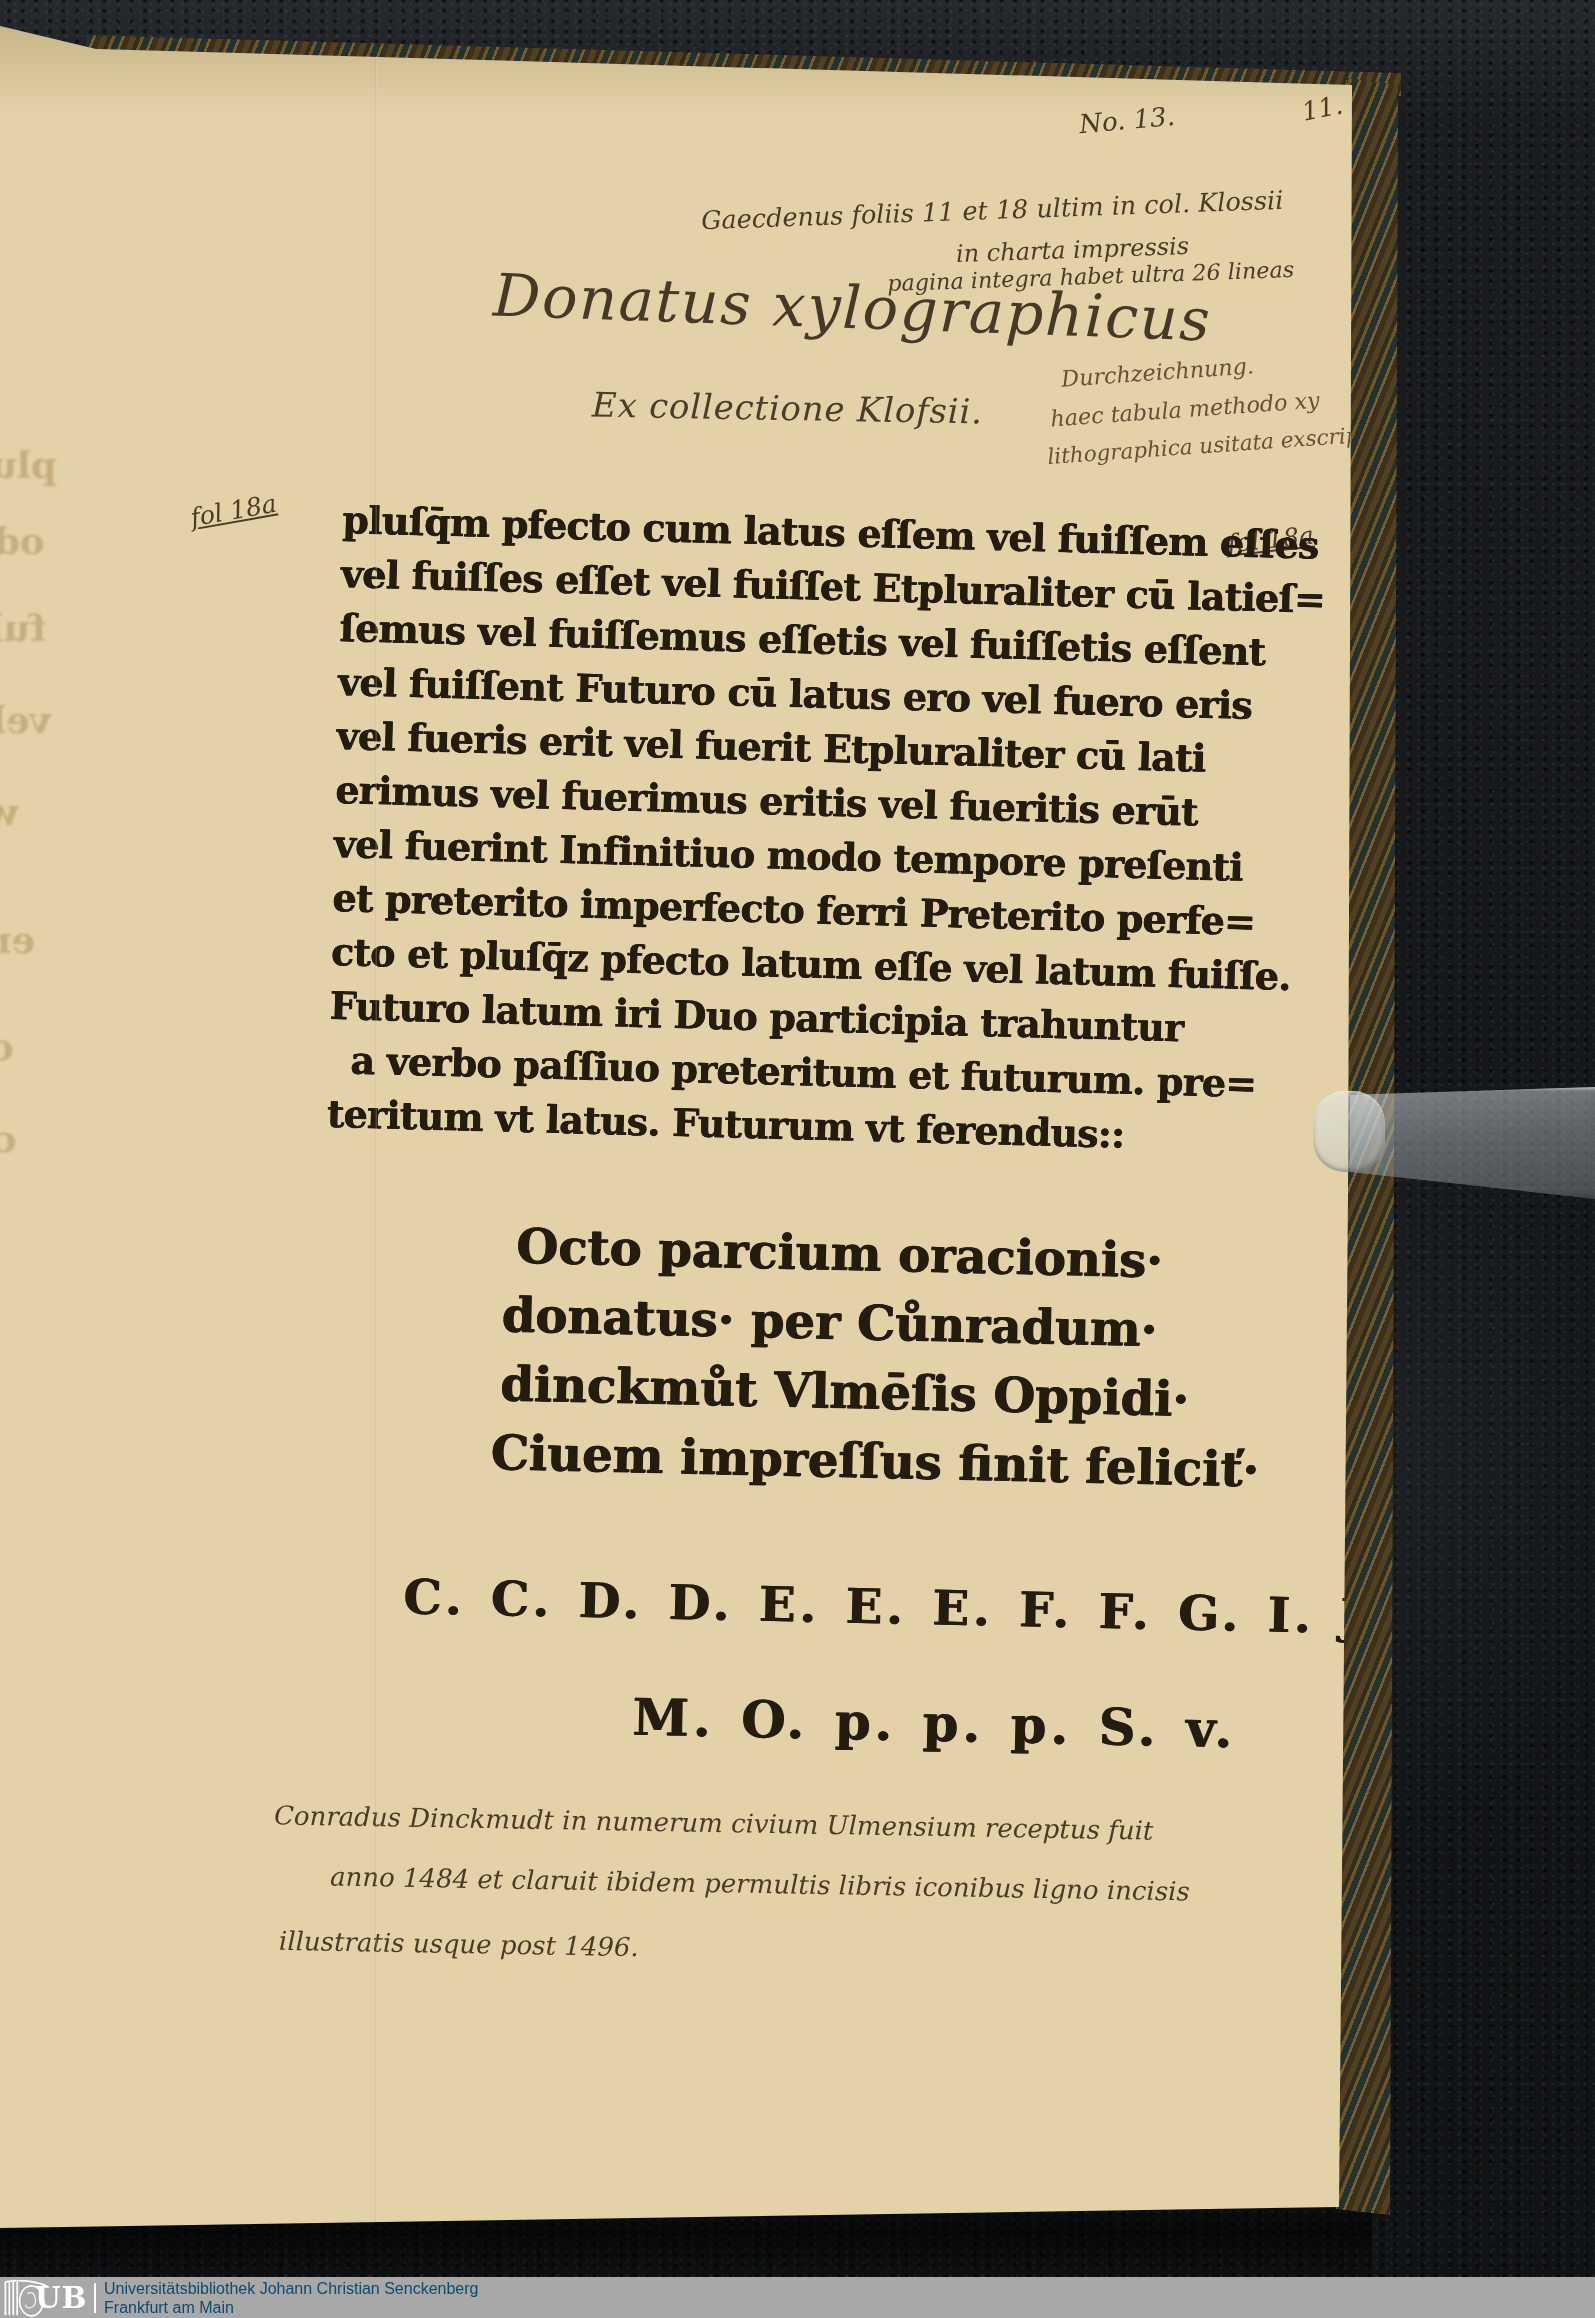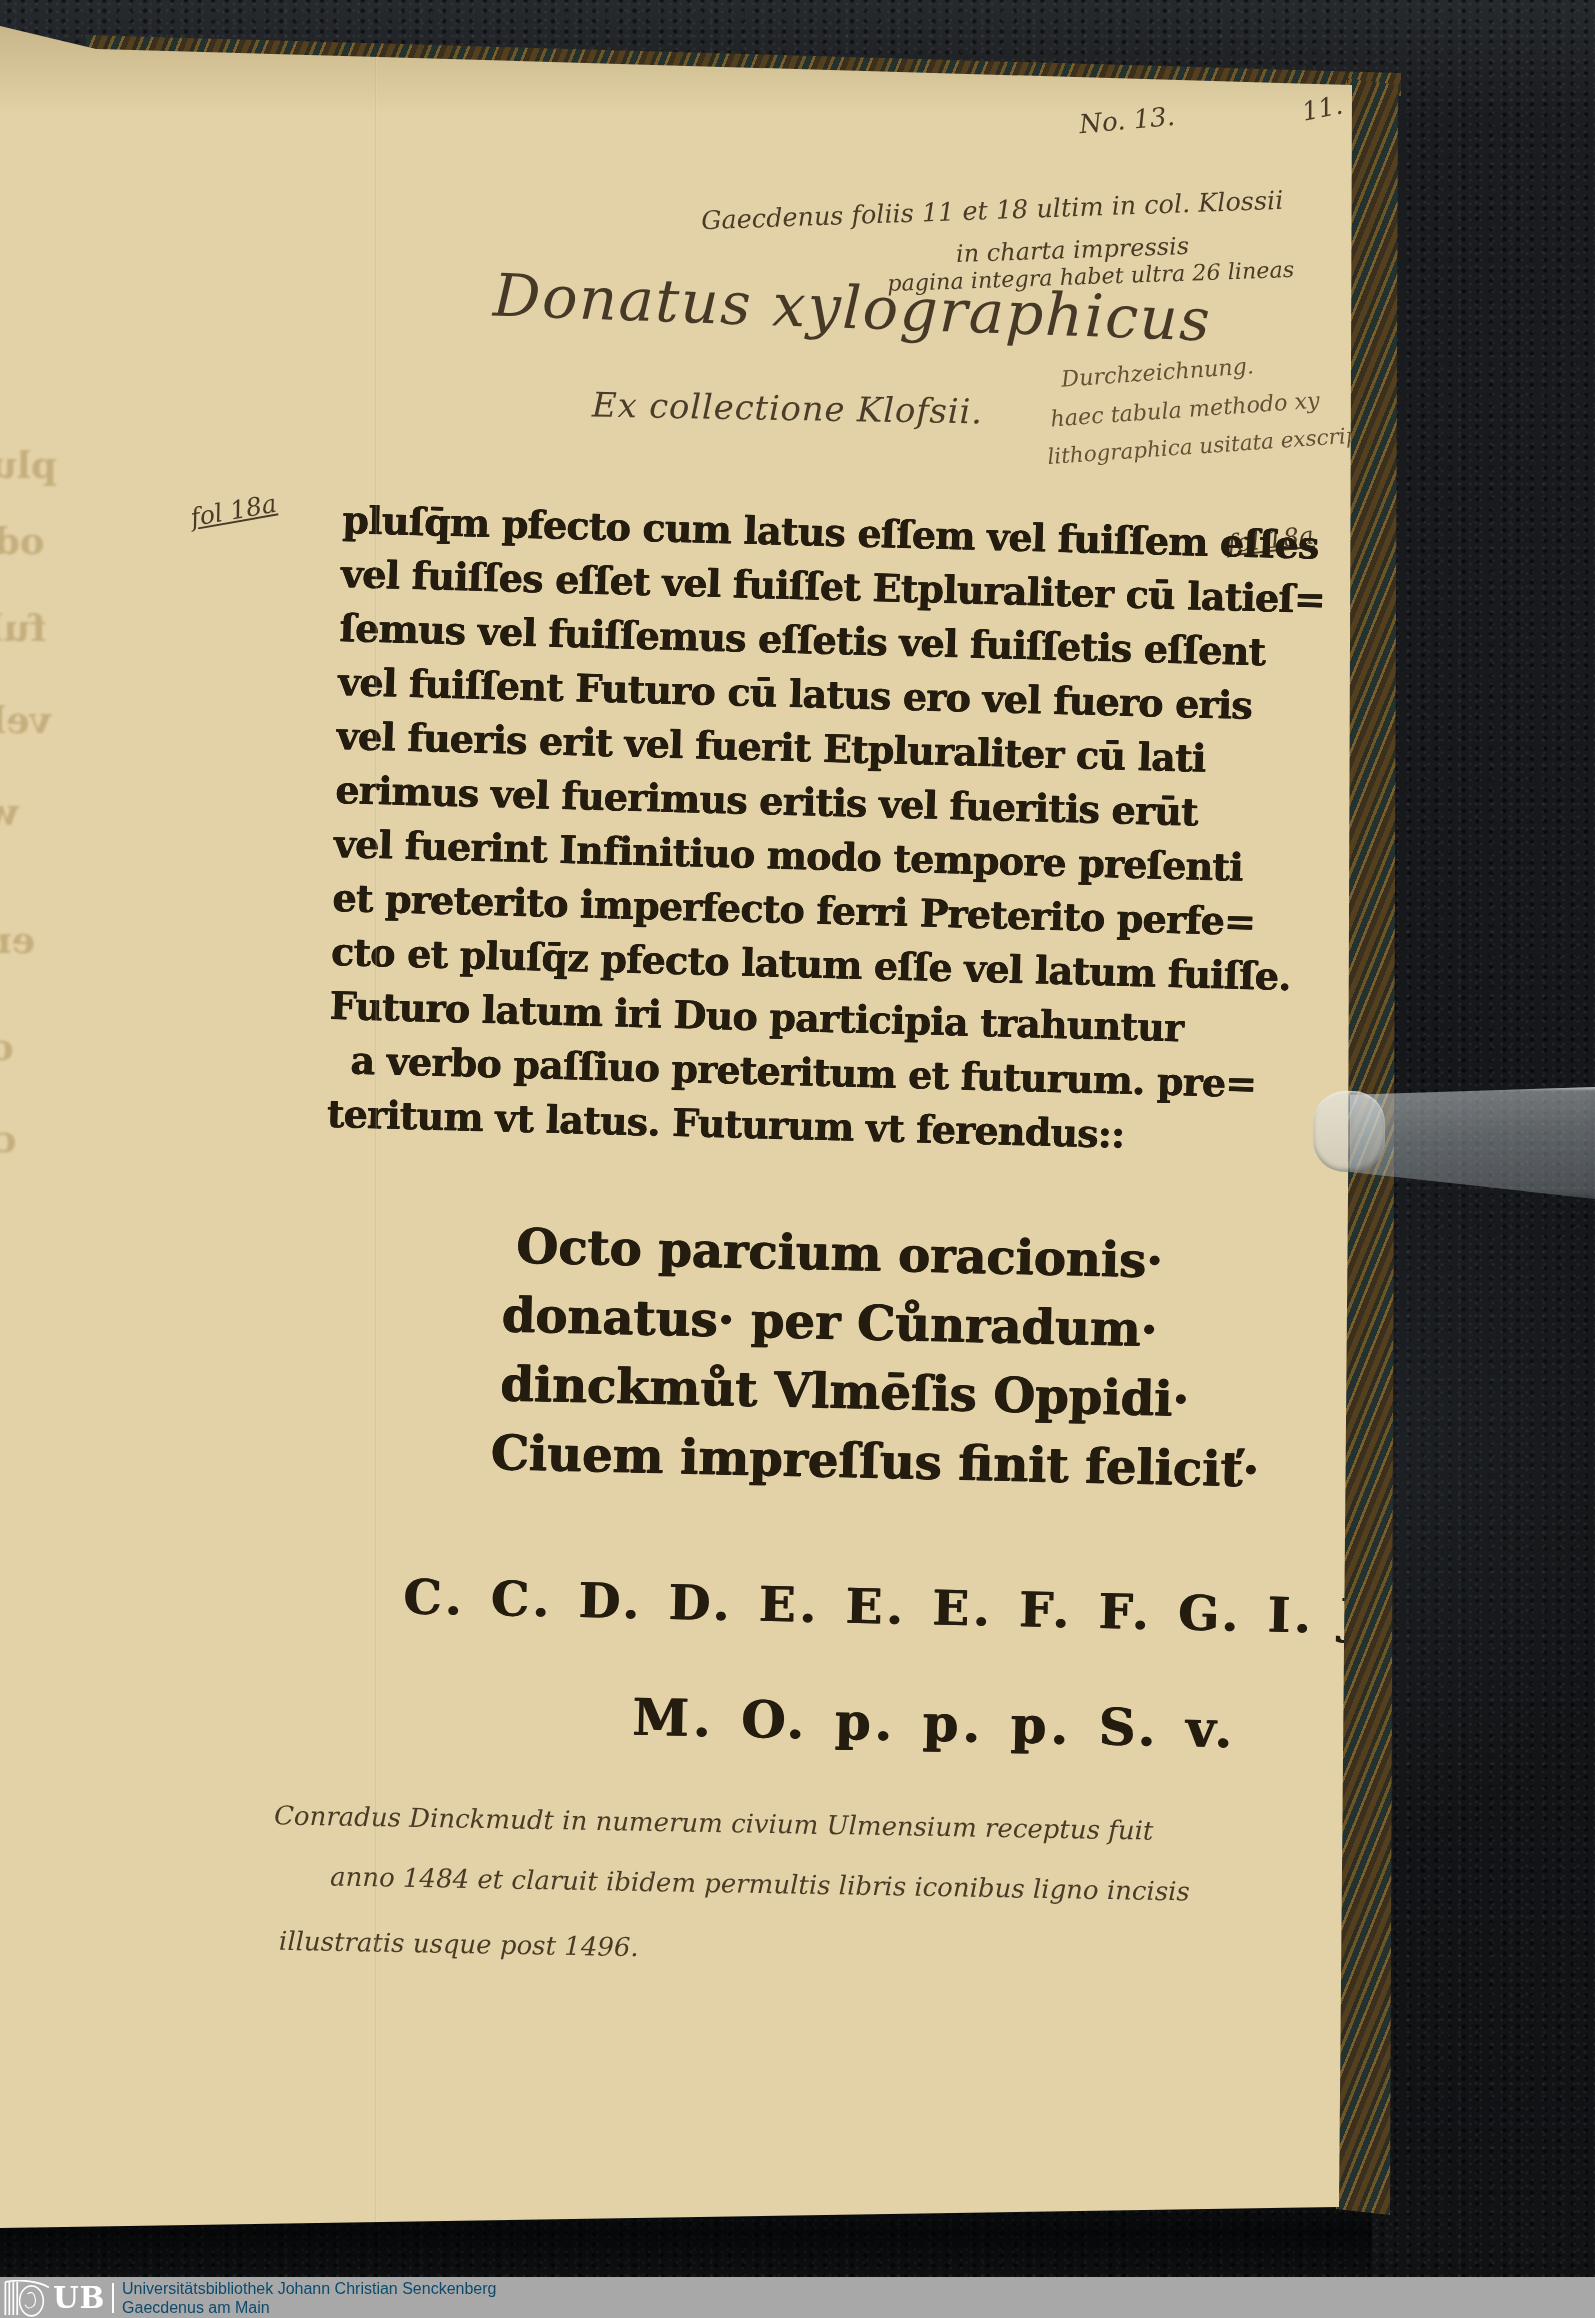--- a/index.html
+++ b/index.html
@@ -161,22 +161,22 @@
           <line x1="3" y1="2" x2="3" y2="44"></line>
           <line x1="8" y1="2" x2="8" y2="44"></line>
           <line x1="13" y1="2" x2="13" y2="44"></line>
           <line x1="18" y1="2" x2="18" y2="44"></line>
           <path d="M3 2 C 24 -2, 46 2, 58 9"></path>
         </g>
         <ellipse cx="36" cy="26" rx="15" ry="19" fill="none" stroke="#ffffff" stroke-width="2"></ellipse>
         <path d="M31 17 q7 -4 9 3 q3 9 -2 13 q-7 5 -10 -2" fill="none" stroke="#ffffff" stroke-width="1.4"></path>
       </svg>
     </span>
-    <span class="ub-text" style="margin-left:53px;">UB</span>
+    <span class="ub-text" style="margin-left:35px;">UB</span>
     <span class="footer-sep"></span>
     <span class="footer-lines">
       <div>Universitätsbibliothek Johann Christian Senckenberg</div>
-      <div>Gaecdenus am Main</div>
+      <div>Frankfurt am Main</div>
     </span>
   </div>
 
 </div>
 
 
 </body></html>

